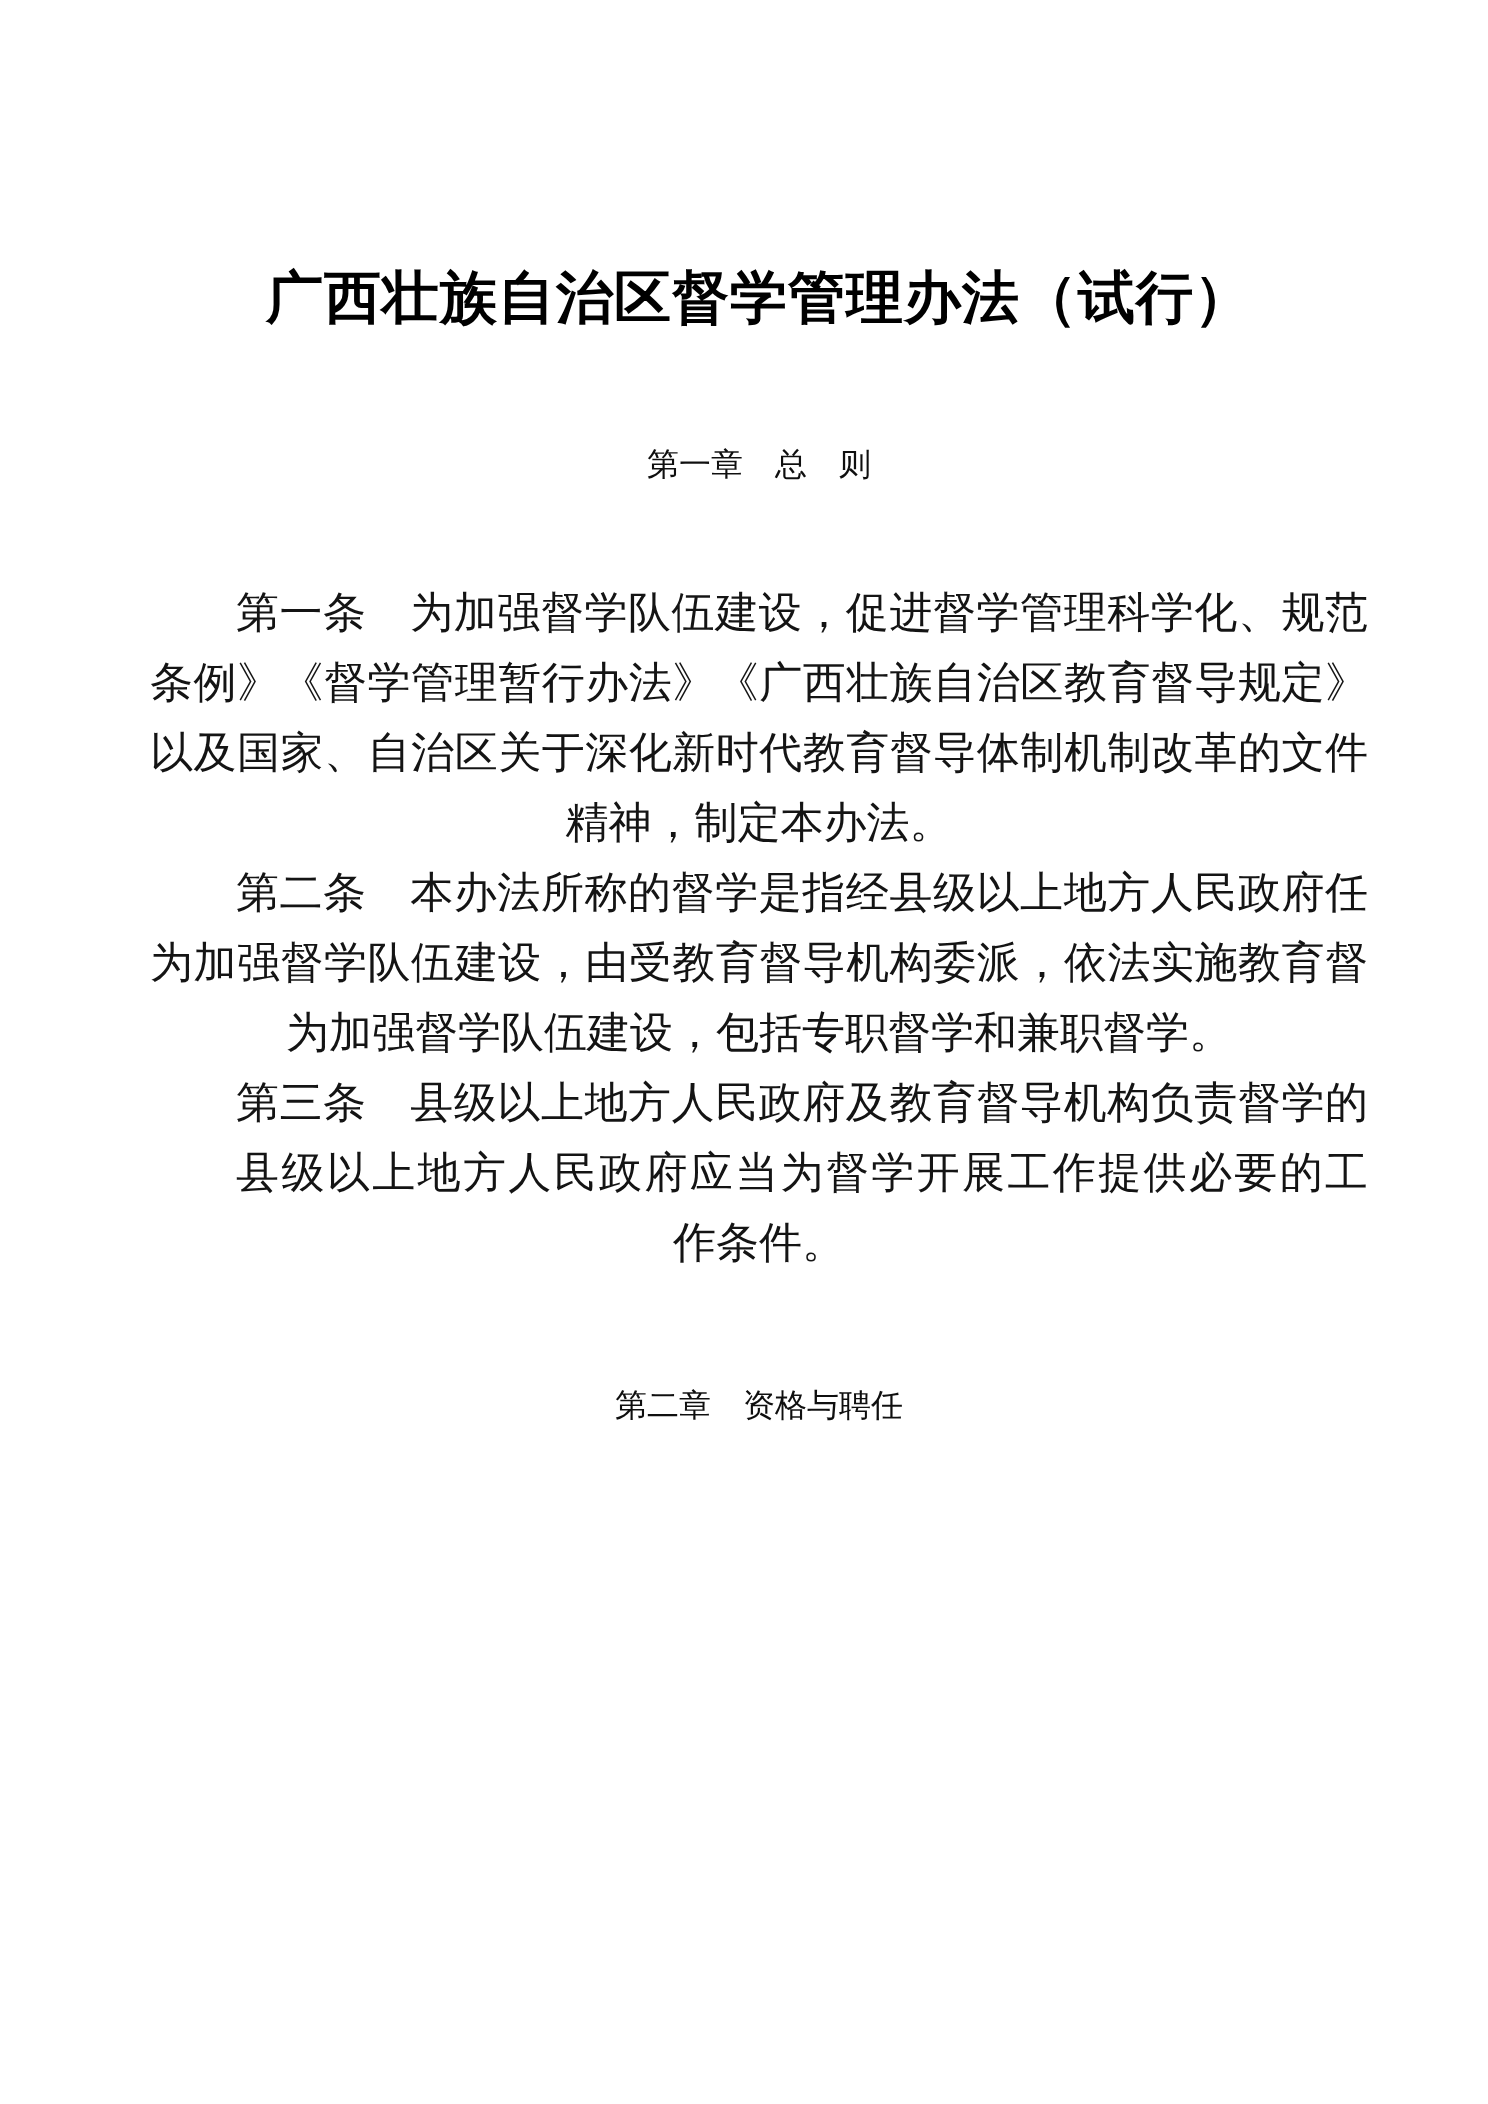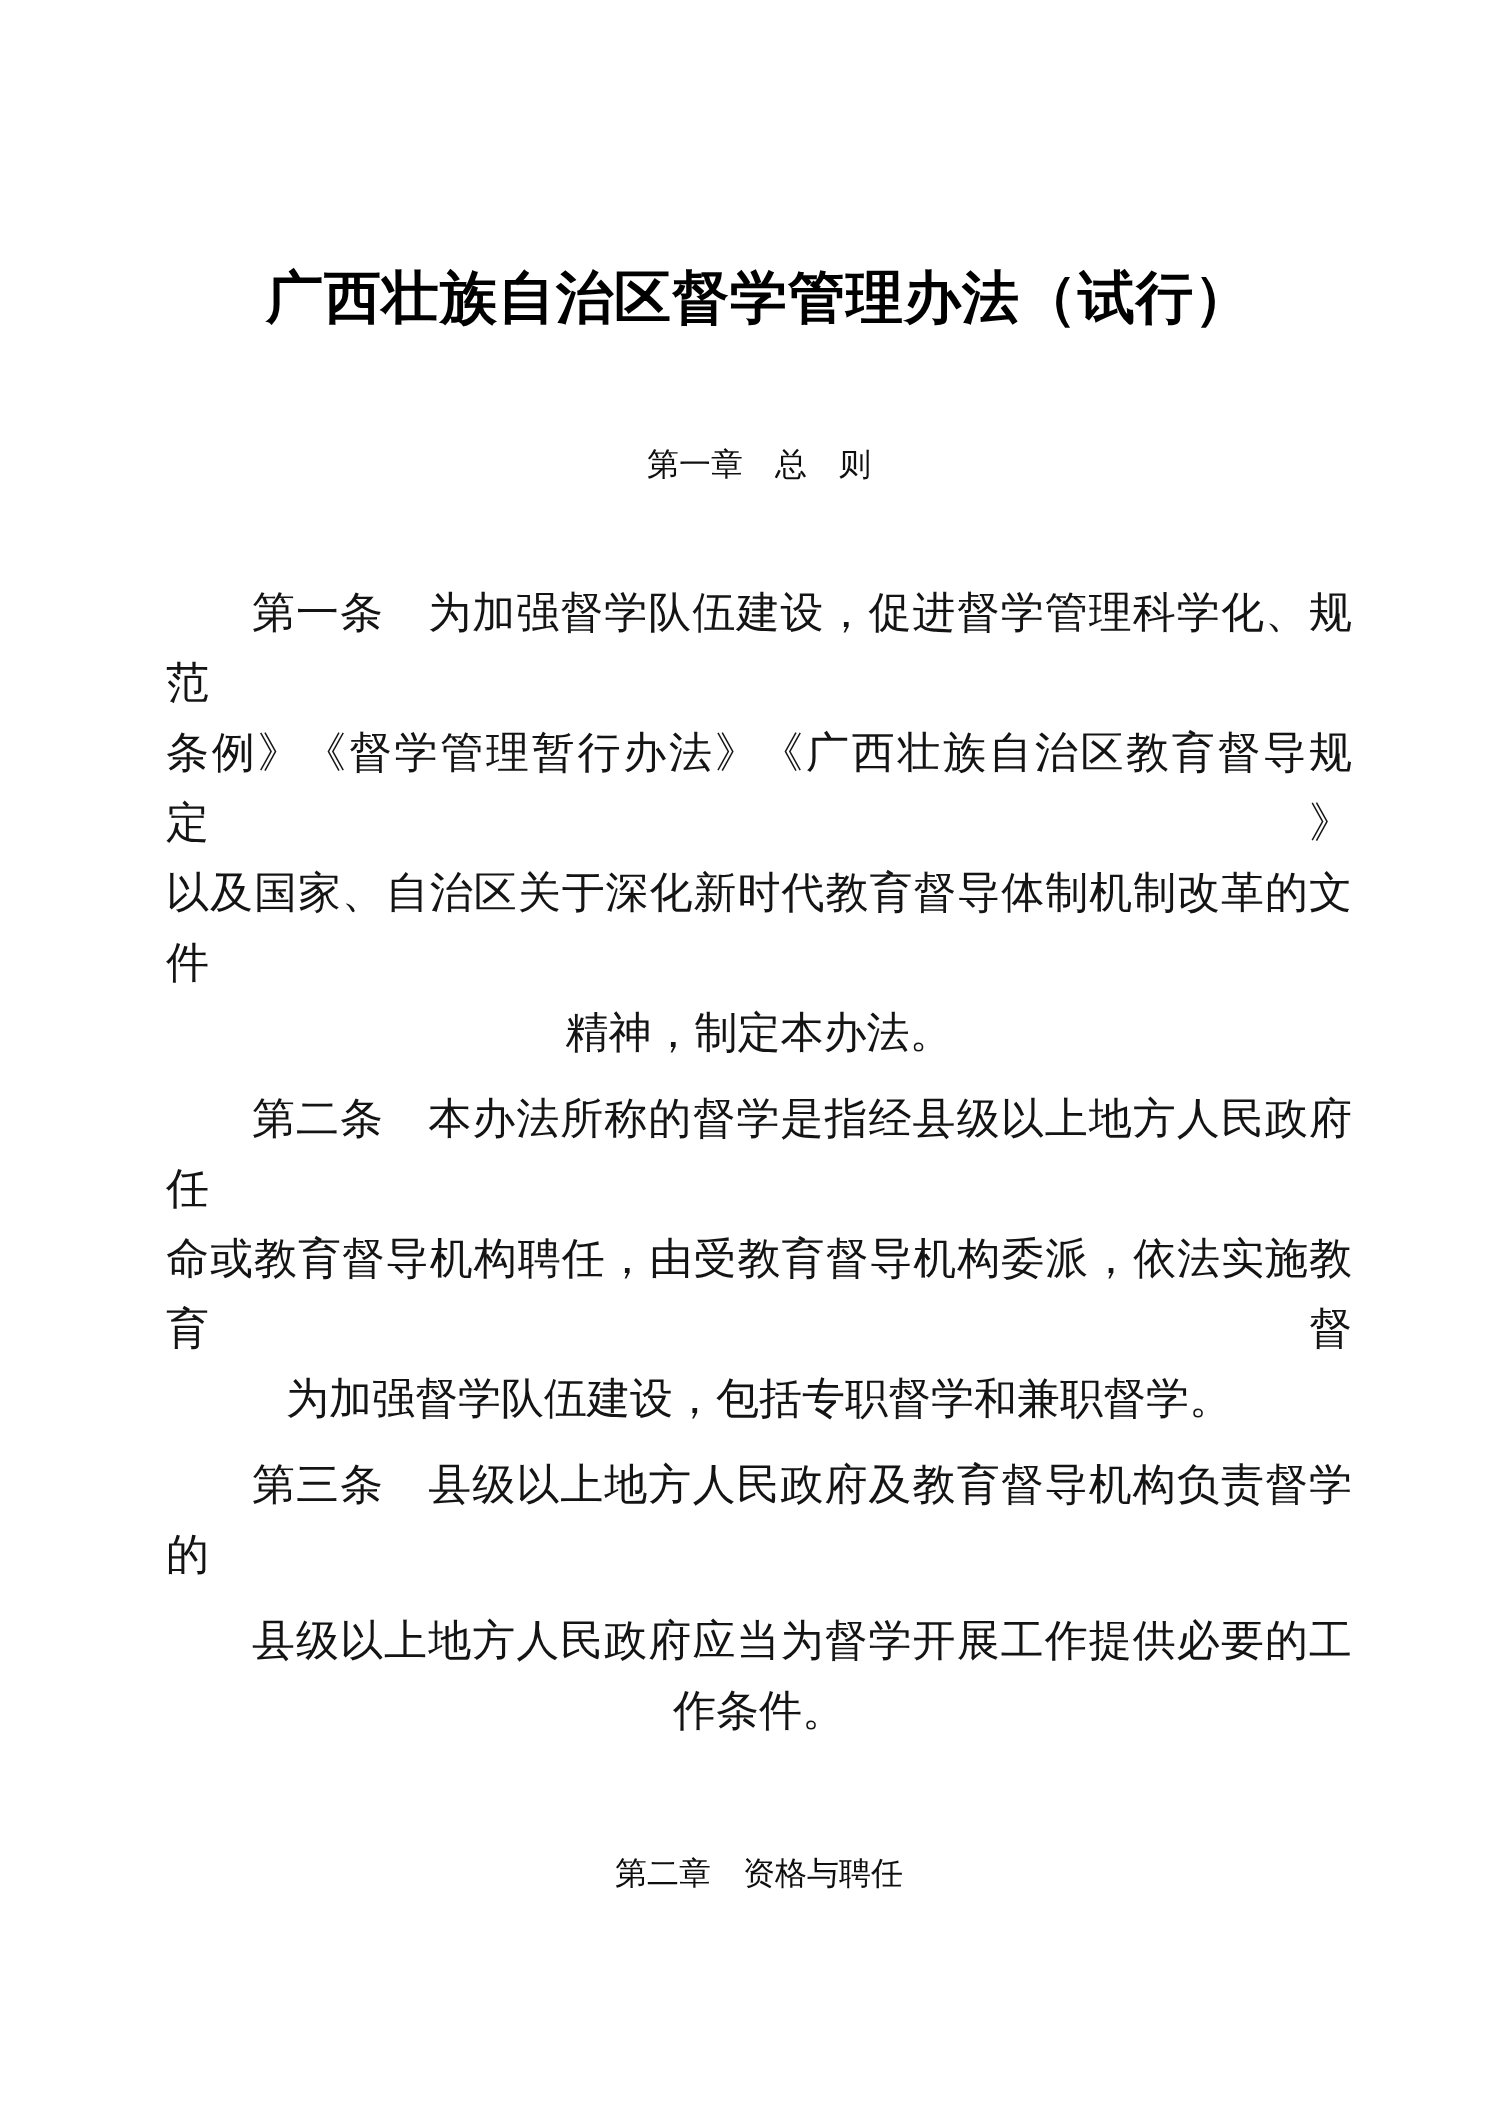--- a/index.html
+++ b/index.html
@@ -36,21 +36,21 @@
     line-height: 70px;
     font-weight: normal;
     text-align: center;
     color: #0f0f0f;
     white-space: nowrap;
   }
   .chapter-heading.second {
     margin-top: 93px;
   }
   .para {
-    margin: 16px;
+    margin: 0;
   }
   .line {
     font-size: 43px;
     line-height: 70px;
     color: #141414;
   }
   
   .line.full {
     text-align: justify;
     text-align-last: justify;
@@ -74,21 +74,21 @@
 
   <div class="para">
     <div class="line full indent">第一条　为加强督学队伍建设，促进督学管理科学化、规范</div>
     <div class="line full">条例》《督学管理暂行办法》《广西壮族自治区教育督导规定》</div>
     <div class="line full">以及国家、自治区关于深化新时代教育督导体制机制改革的文件</div>
     <div class="line tail">精神，制定本办法。</div>
   </div>
 
   <div class="para">
     <div class="line full indent">第二条　本办法所称的督学是指经县级以上地方人民政府任</div>
-    <div class="line full">命或教育督导机构聘任，由受教育督导机构委派，依法实施教育督</div>
+    <div class="line full">为加强督学队伍建设，由受教育督导机构委派，依法实施教育督</div>
     <div class="line tail">为加强督学队伍建设，包括专职督学和兼职督学。</div>
   </div>
 
   <div class="para">
     <div class="line full indent">第三条　县级以上地方人民政府及教育督导机构负责督学的</div>
   </div>
 
   <div class="para">
     <div class="line full indent">县级以上地方人民政府应当为督学开展工作提供必要的工</div>
     <div class="line tail">作条件。</div>

